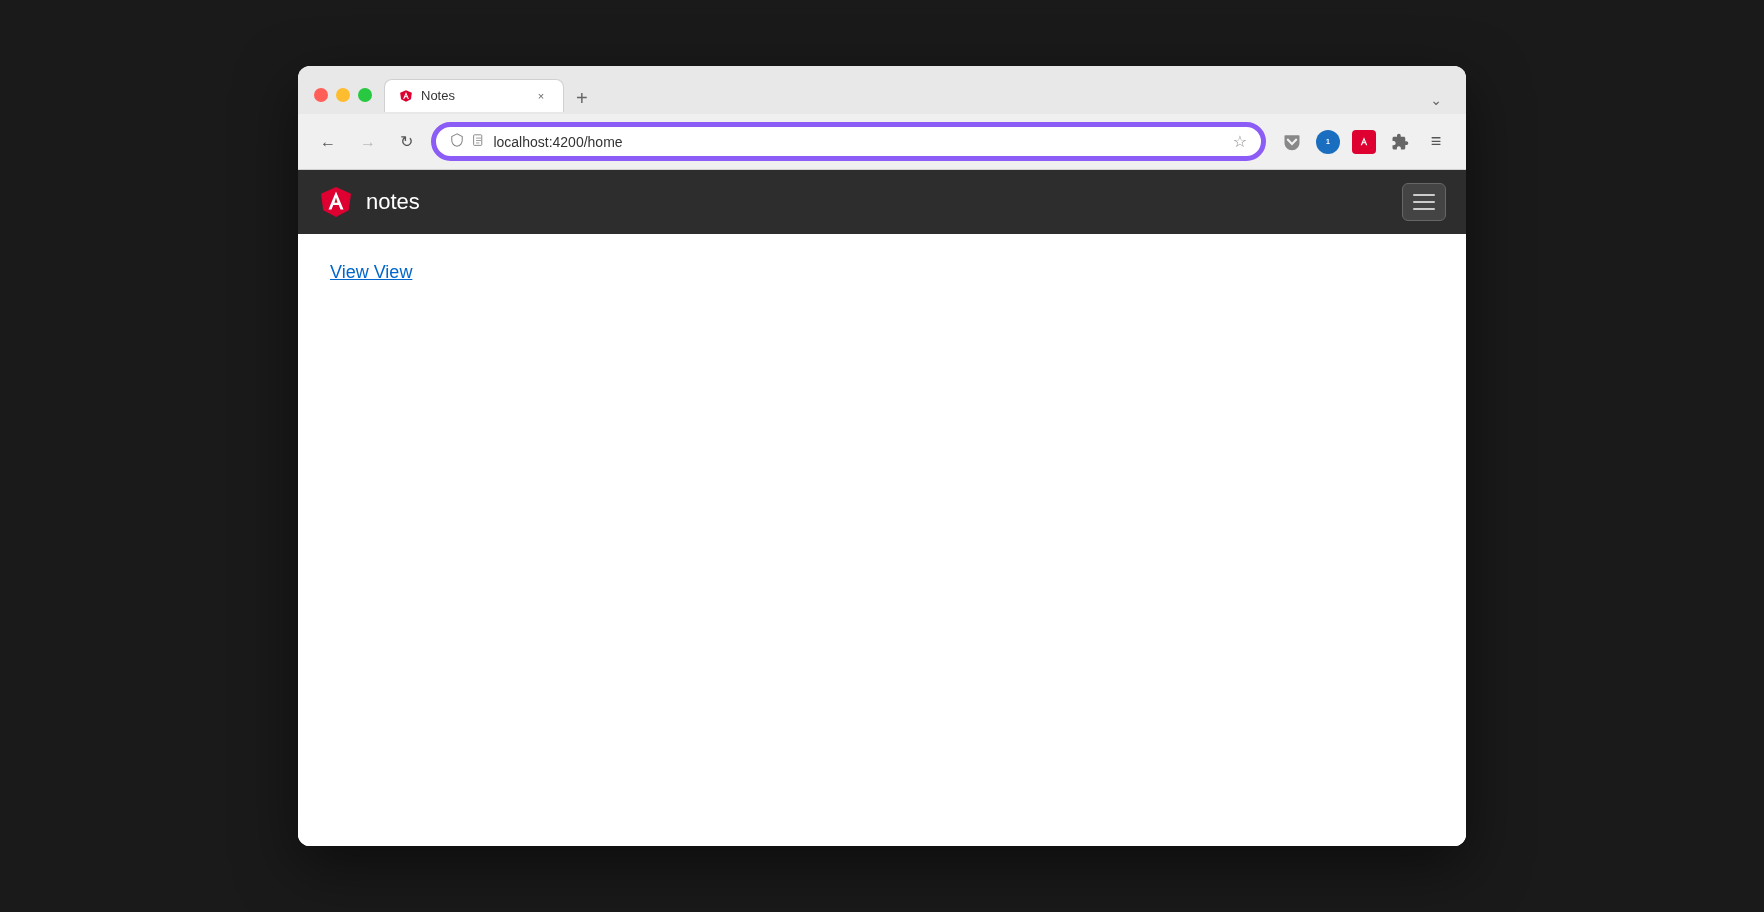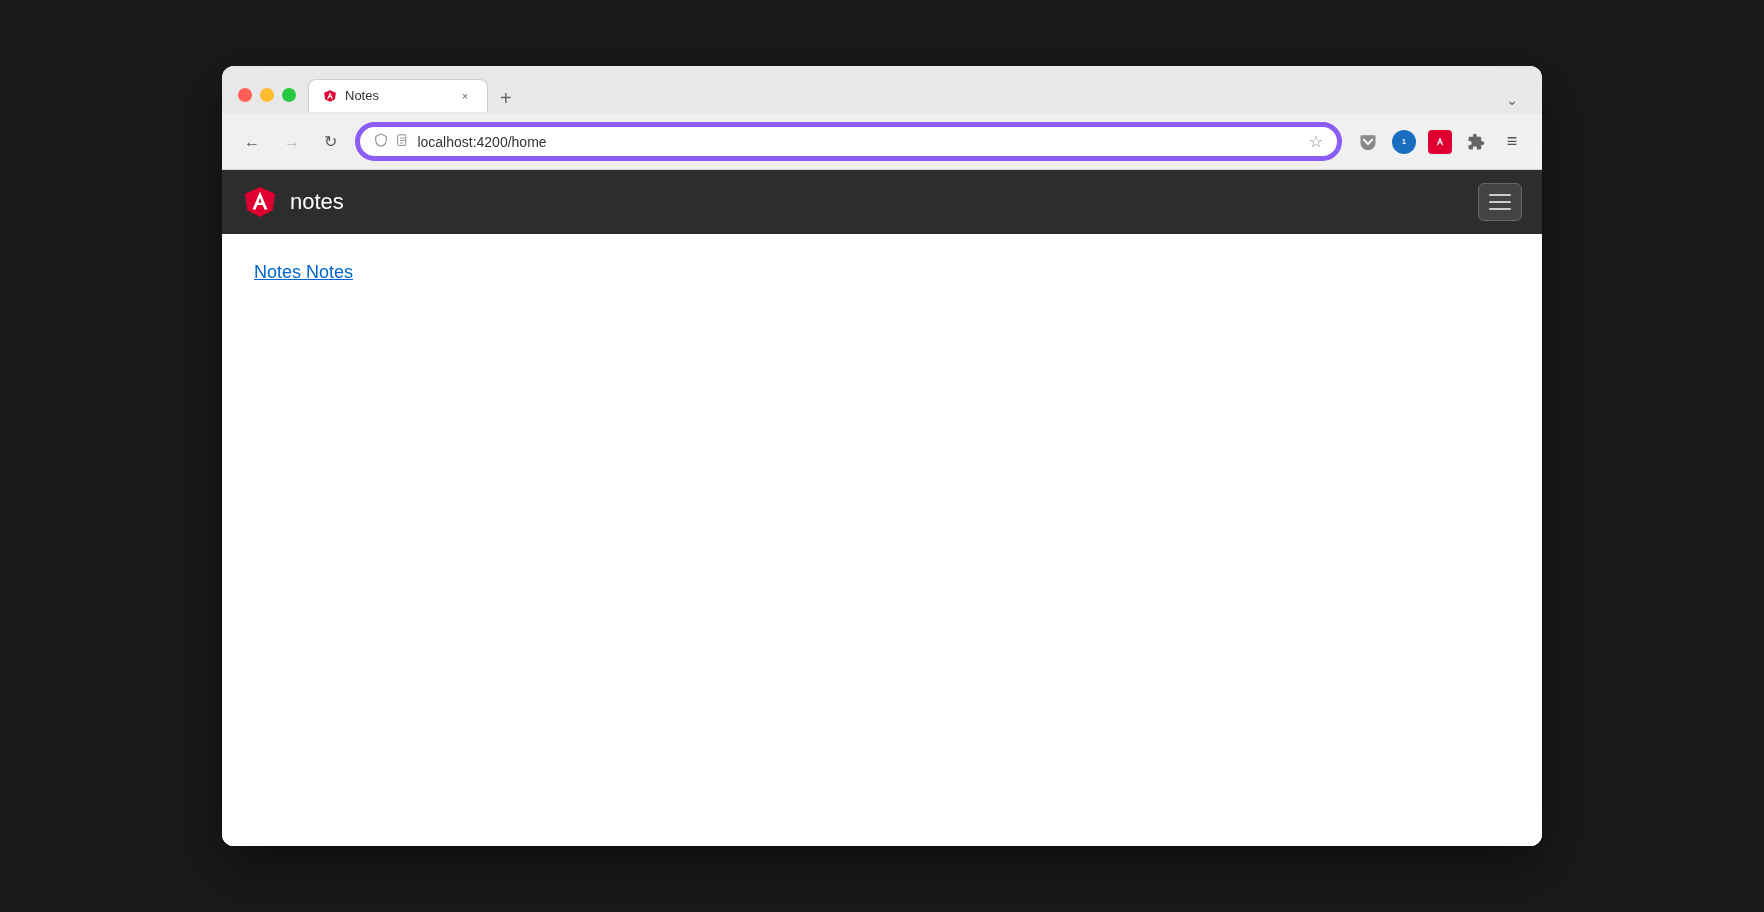--- a/index.html
+++ b/index.html
@@ -7,21 +7,21 @@
     body {
       background: #1a1a1a;
       display: flex;
       align-items: center;
       justify-content: center;
       min-height: 100vh;
       font-family: -apple-system, BlinkMacSystemFont, 'Segoe UI', sans-serif;
     }
 
     .browser-window {
-      width: 1320px;
+      width: 1168px;
       height: 780px;
       background: #ffffff;
       border-radius: 12px;
       overflow: hidden;
       box-shadow: 0 20px 60px rgba(0,0,0,0.5);
       display: flex;
       flex-direction: column;
     }
 
     
@@ -420,17 +420,17 @@
       </div>
 
       <button class="hamburger-btn">
         <div class="hamburger-line"></div>
         <div class="hamburger-line"></div>
         <div class="hamburger-line"></div>
       </button>
     </nav>
 
     <div class="app-content">
-      <a class="view-notes-link" href="#">Notes Notes</a>
+      <a class="view-notes-link" href="#">View View</a>
     </div>
   </div>
 
 </div>
 
 </body></html>

